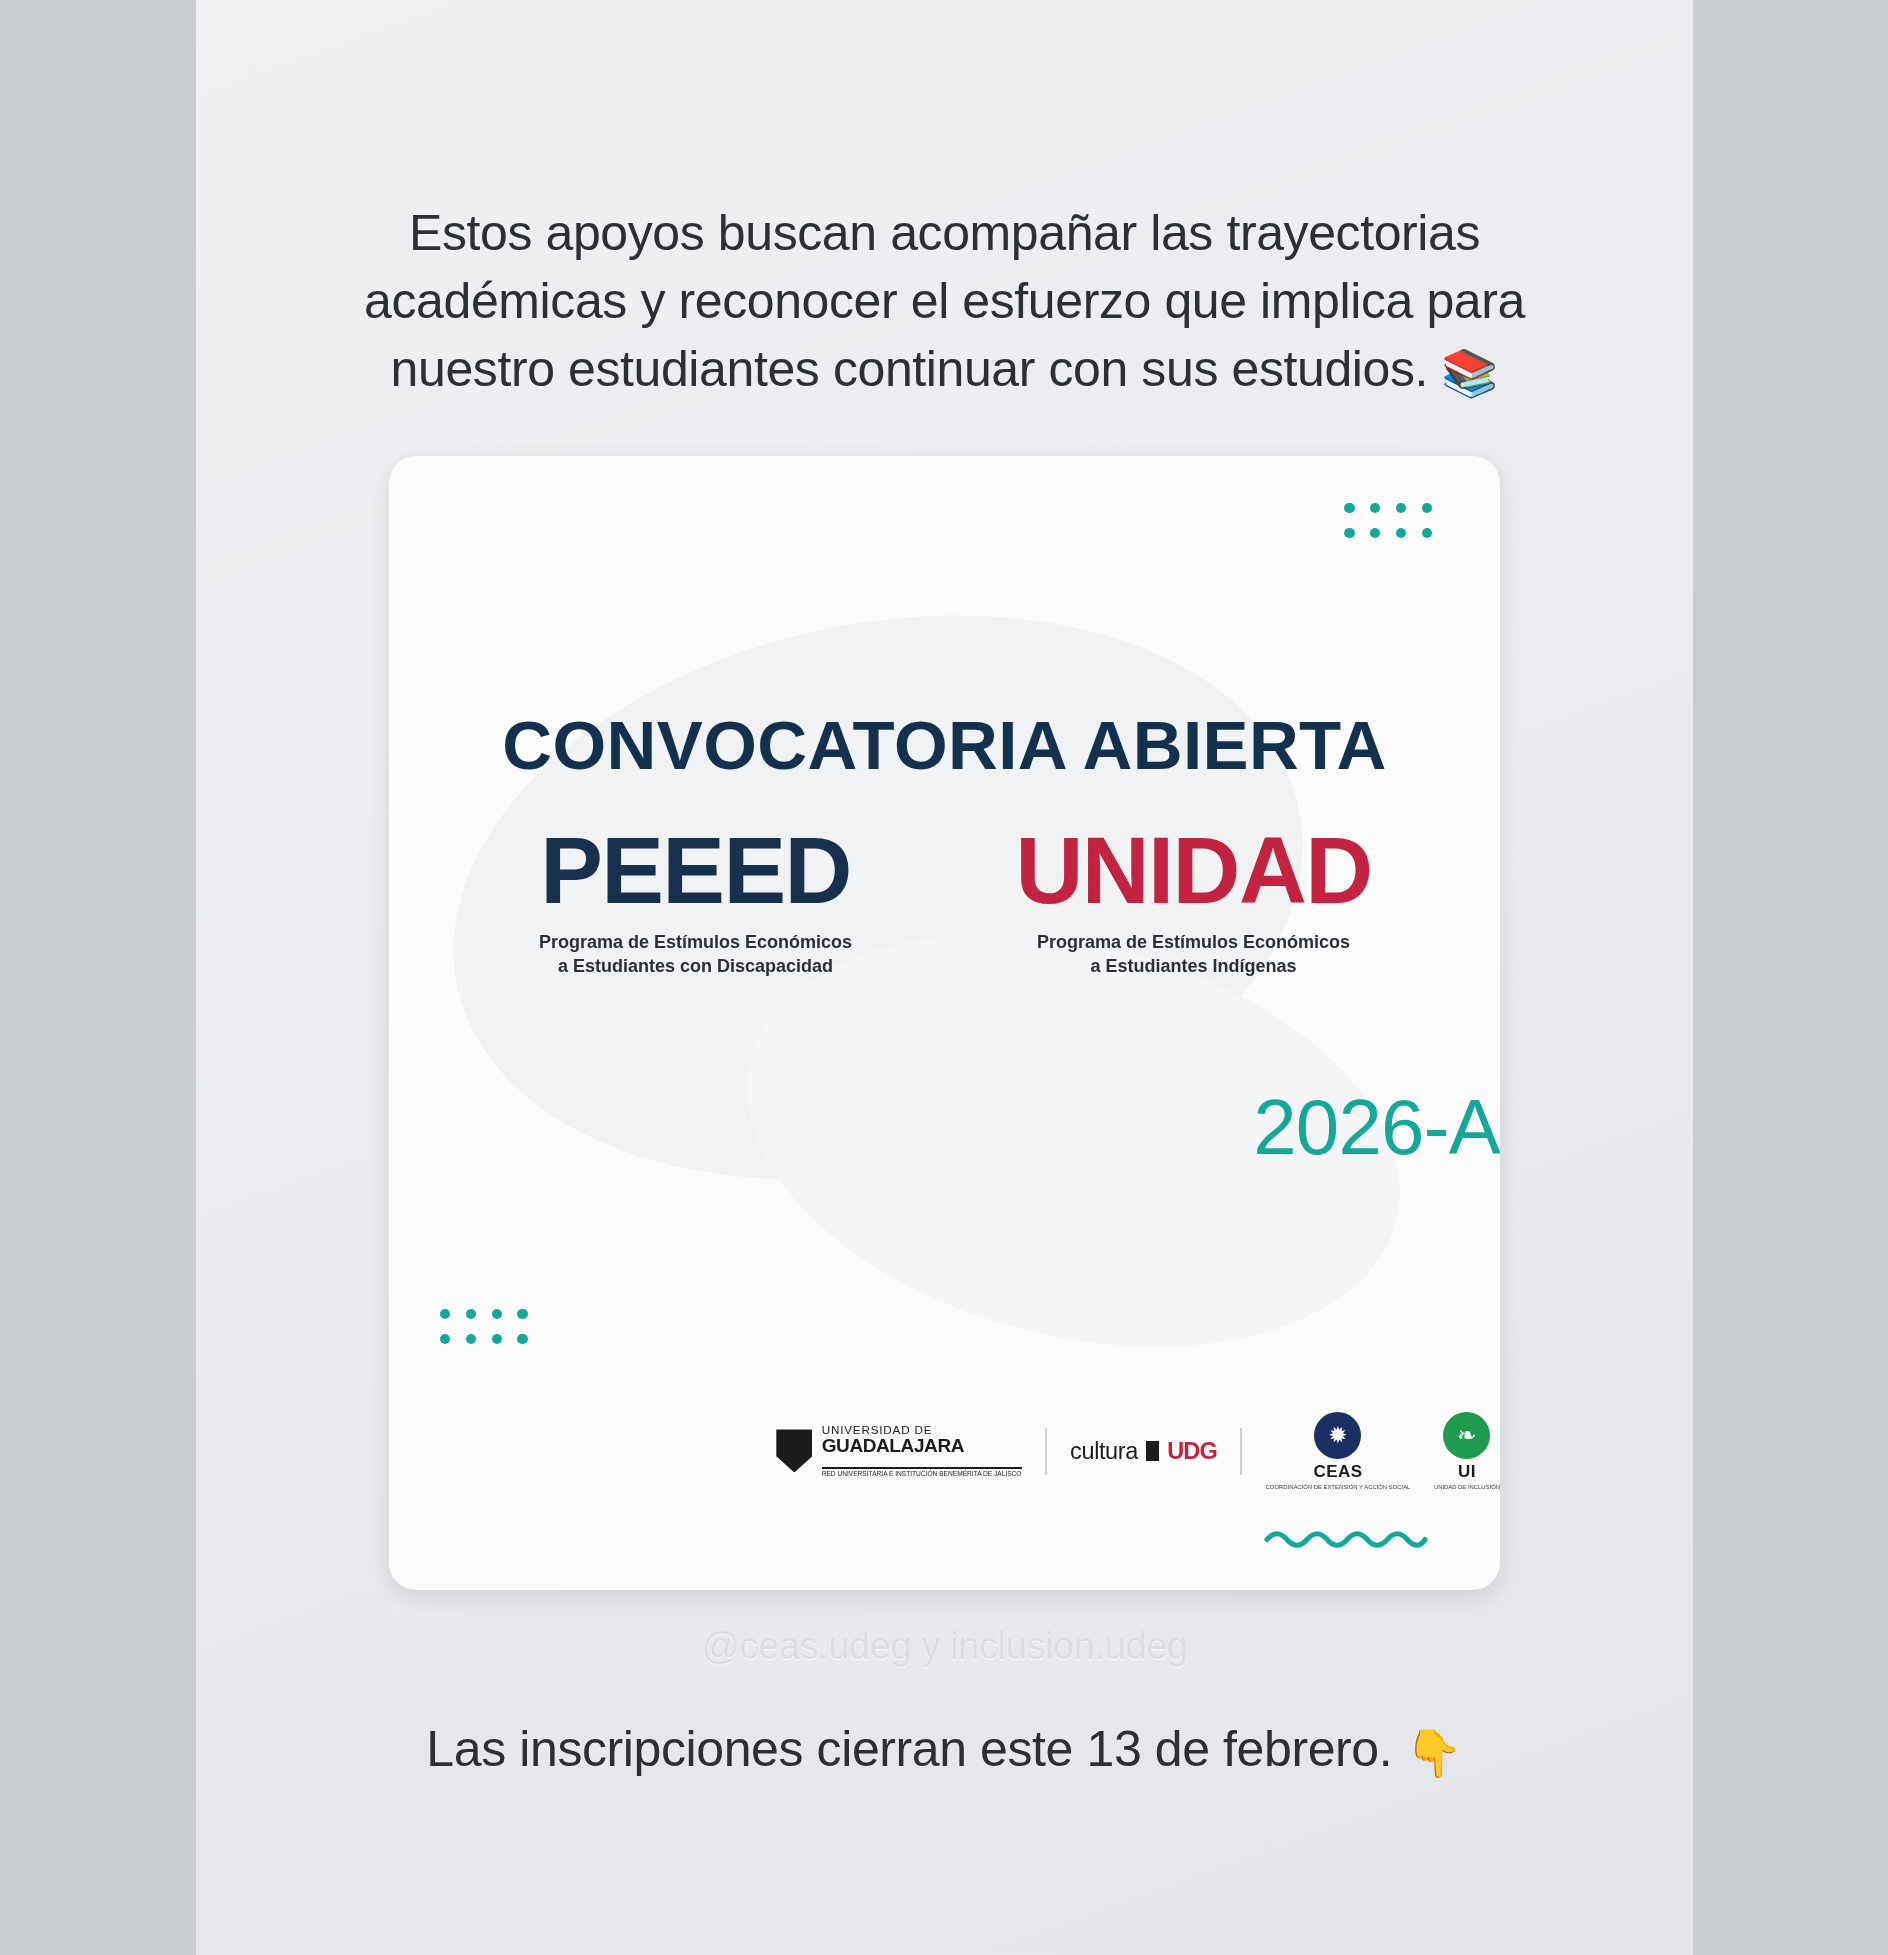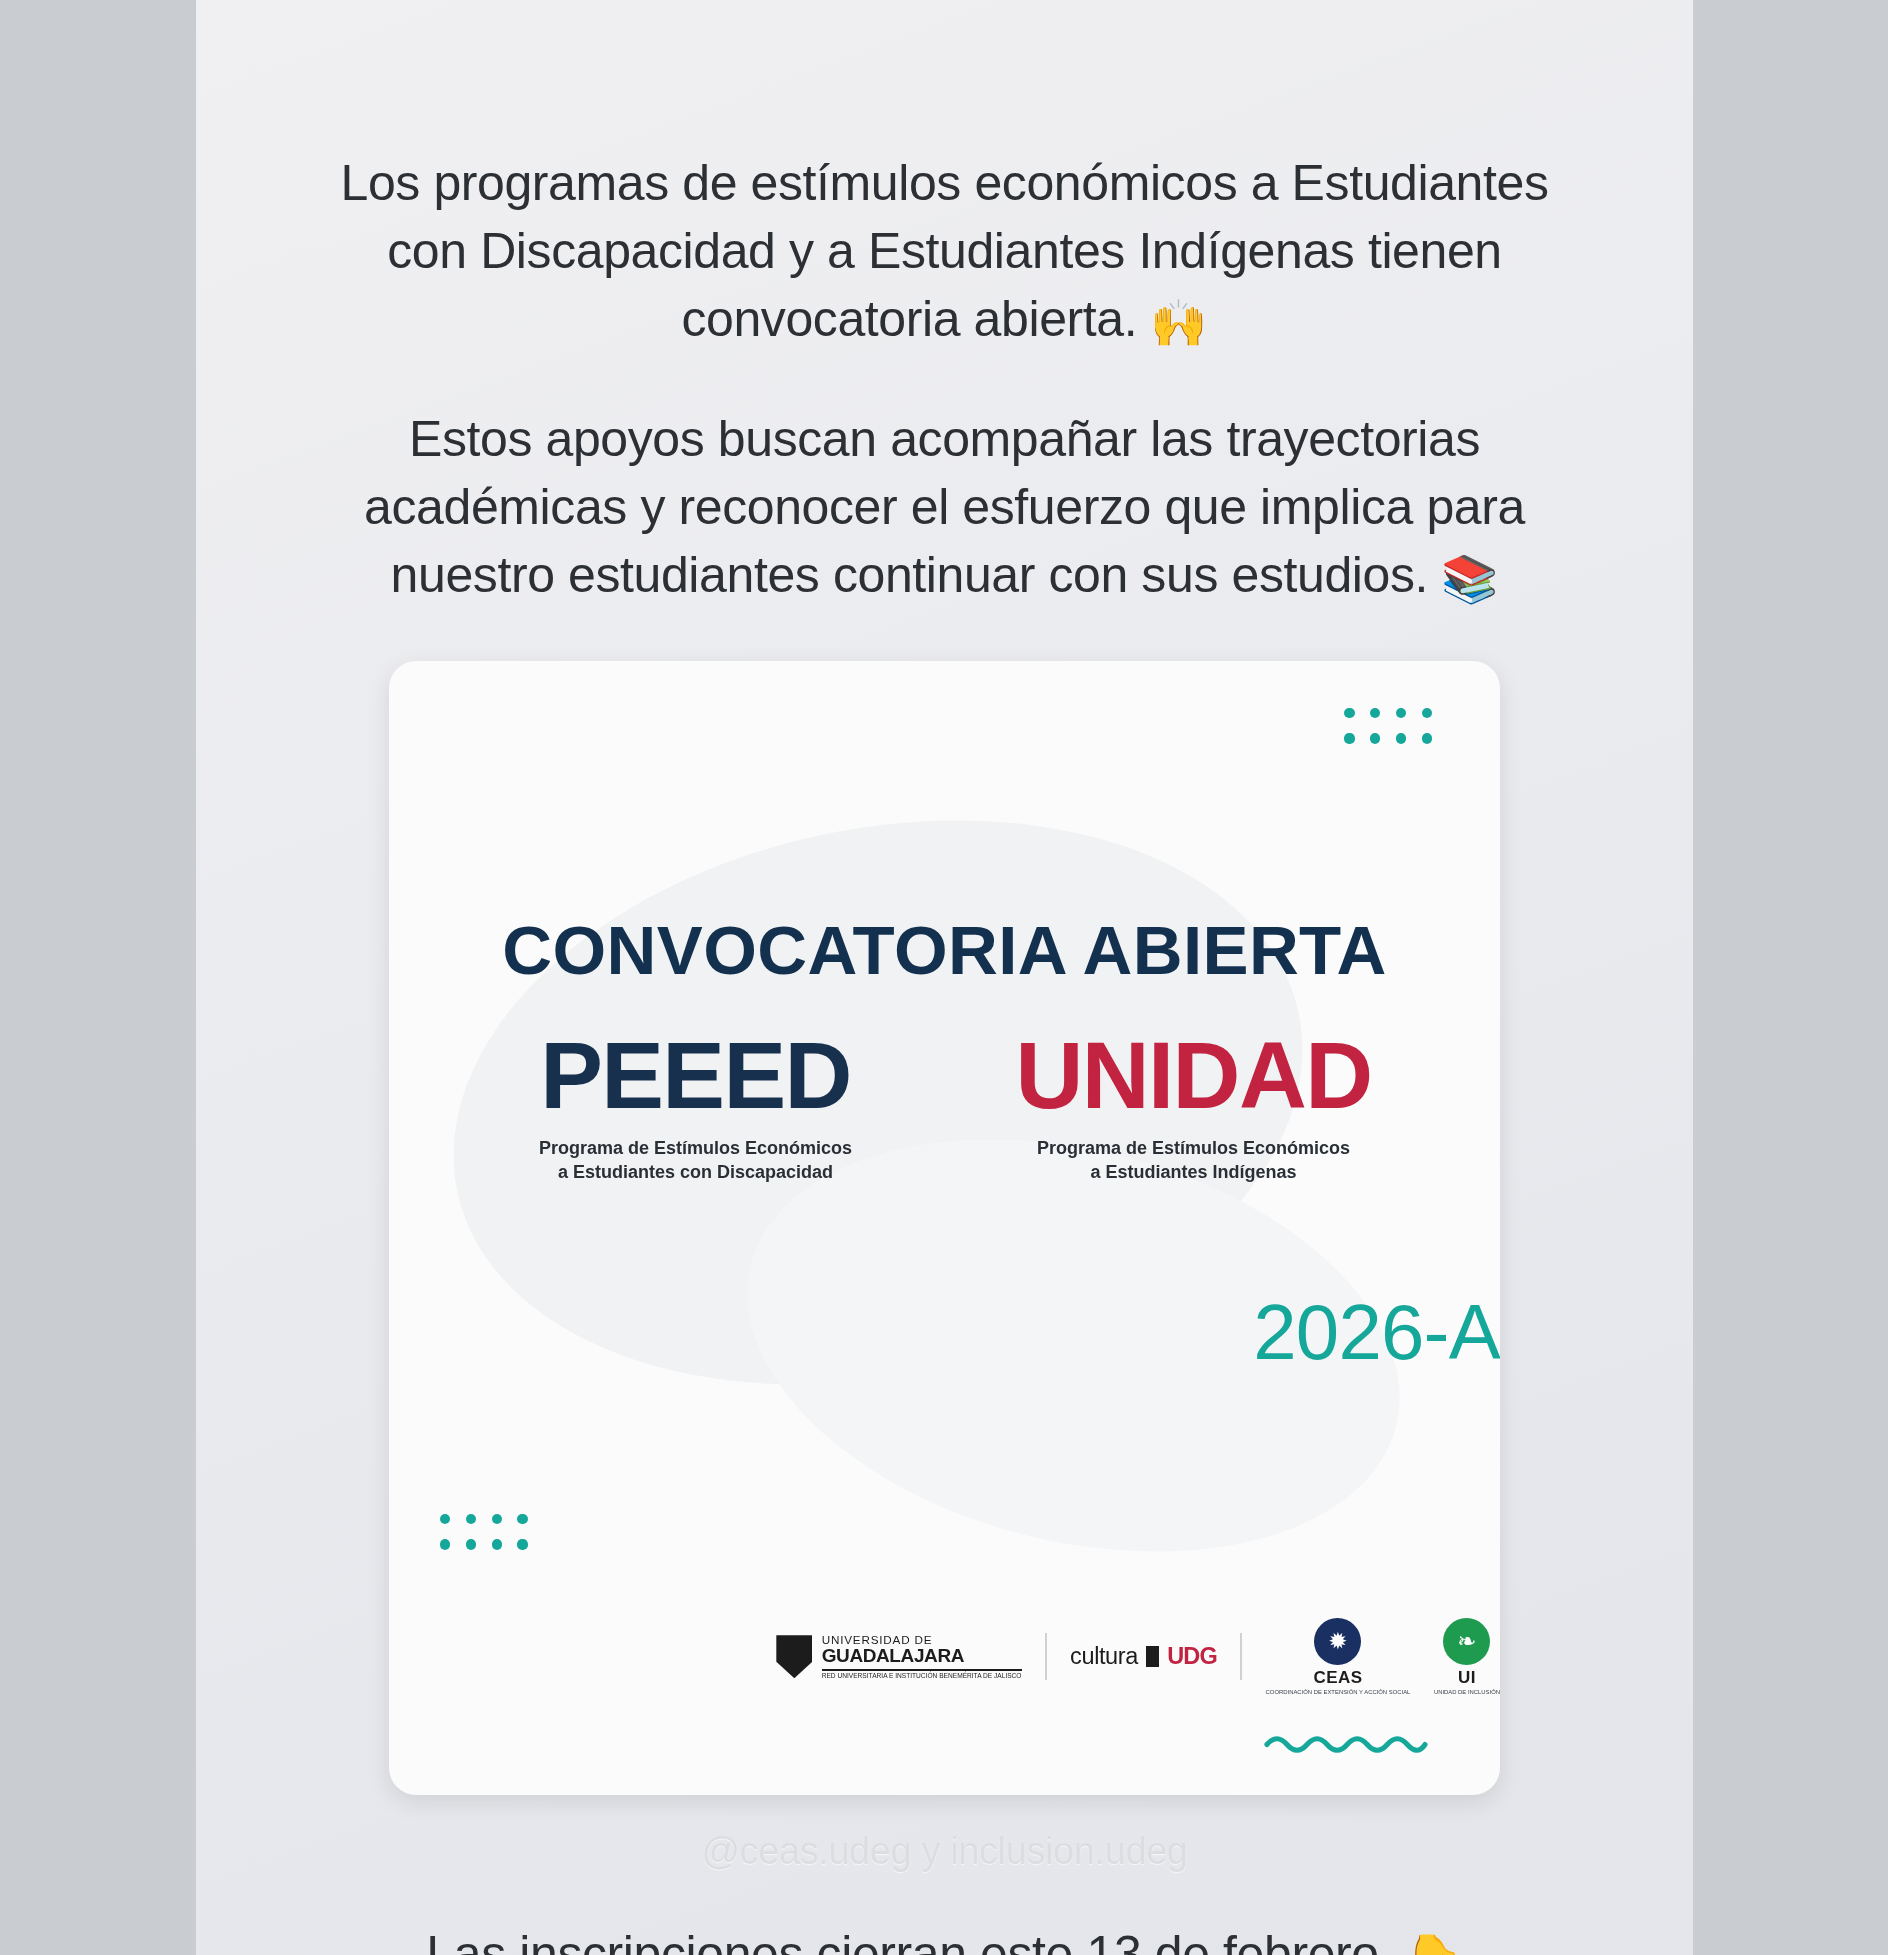--- a/index.html
+++ b/index.html
@@ -194,21 +194,21 @@
     font-size: 11.7px;
     letter-spacing: 0.8px;
     color: #1c1c1c;
   }
   .inst-udg-text .l2 {
     font-size: 19px;
     font-weight: bold;
     letter-spacing: -0.4px;
     color: #1c1c1c;
     border-bottom: 2px solid #1c1c1c;
-    padding-bottom: 3px;
+    padding-bottom: 11px;
   }
   .inst-udg-text .l3 {
     font-size: 6.6px;
     color: #1c1c1c;
     margin-top: 1.6px;
   }
   .vdivider {
     width: 1.6px;
     height: 47px;
     background: #cfd2d4;
@@ -290,21 +290,20 @@
   }
 </style>
 </head>
 <body>
 
 <div id="root">
   <div class="story">
     <div class="story-inner">
 
       <div class="caption-block">
-        <p><span>Los programas de estímulos económicos a Estudiantes con Discapacidad y a Estudiantes Indígenas tienen convocatoria abierta.</span> <span class="emoji">🙌</span></p>
         <div class="caption-gap"></div>
         <p><span>Estos apoyos buscan acompañar las trayectorias académicas y reconocer el esfuerzo que implica para nuestro estudiantes continuar con sus estudios.</span> <span class="emoji">📚</span></p>
       </div>
 
       <div class="flyer">
         <div class="flyer-swoosh"></div>
         <div class="flyer-swoosh2"></div>
 
         <div class="flyer-content">
           <div class="dot-grid top-right">

